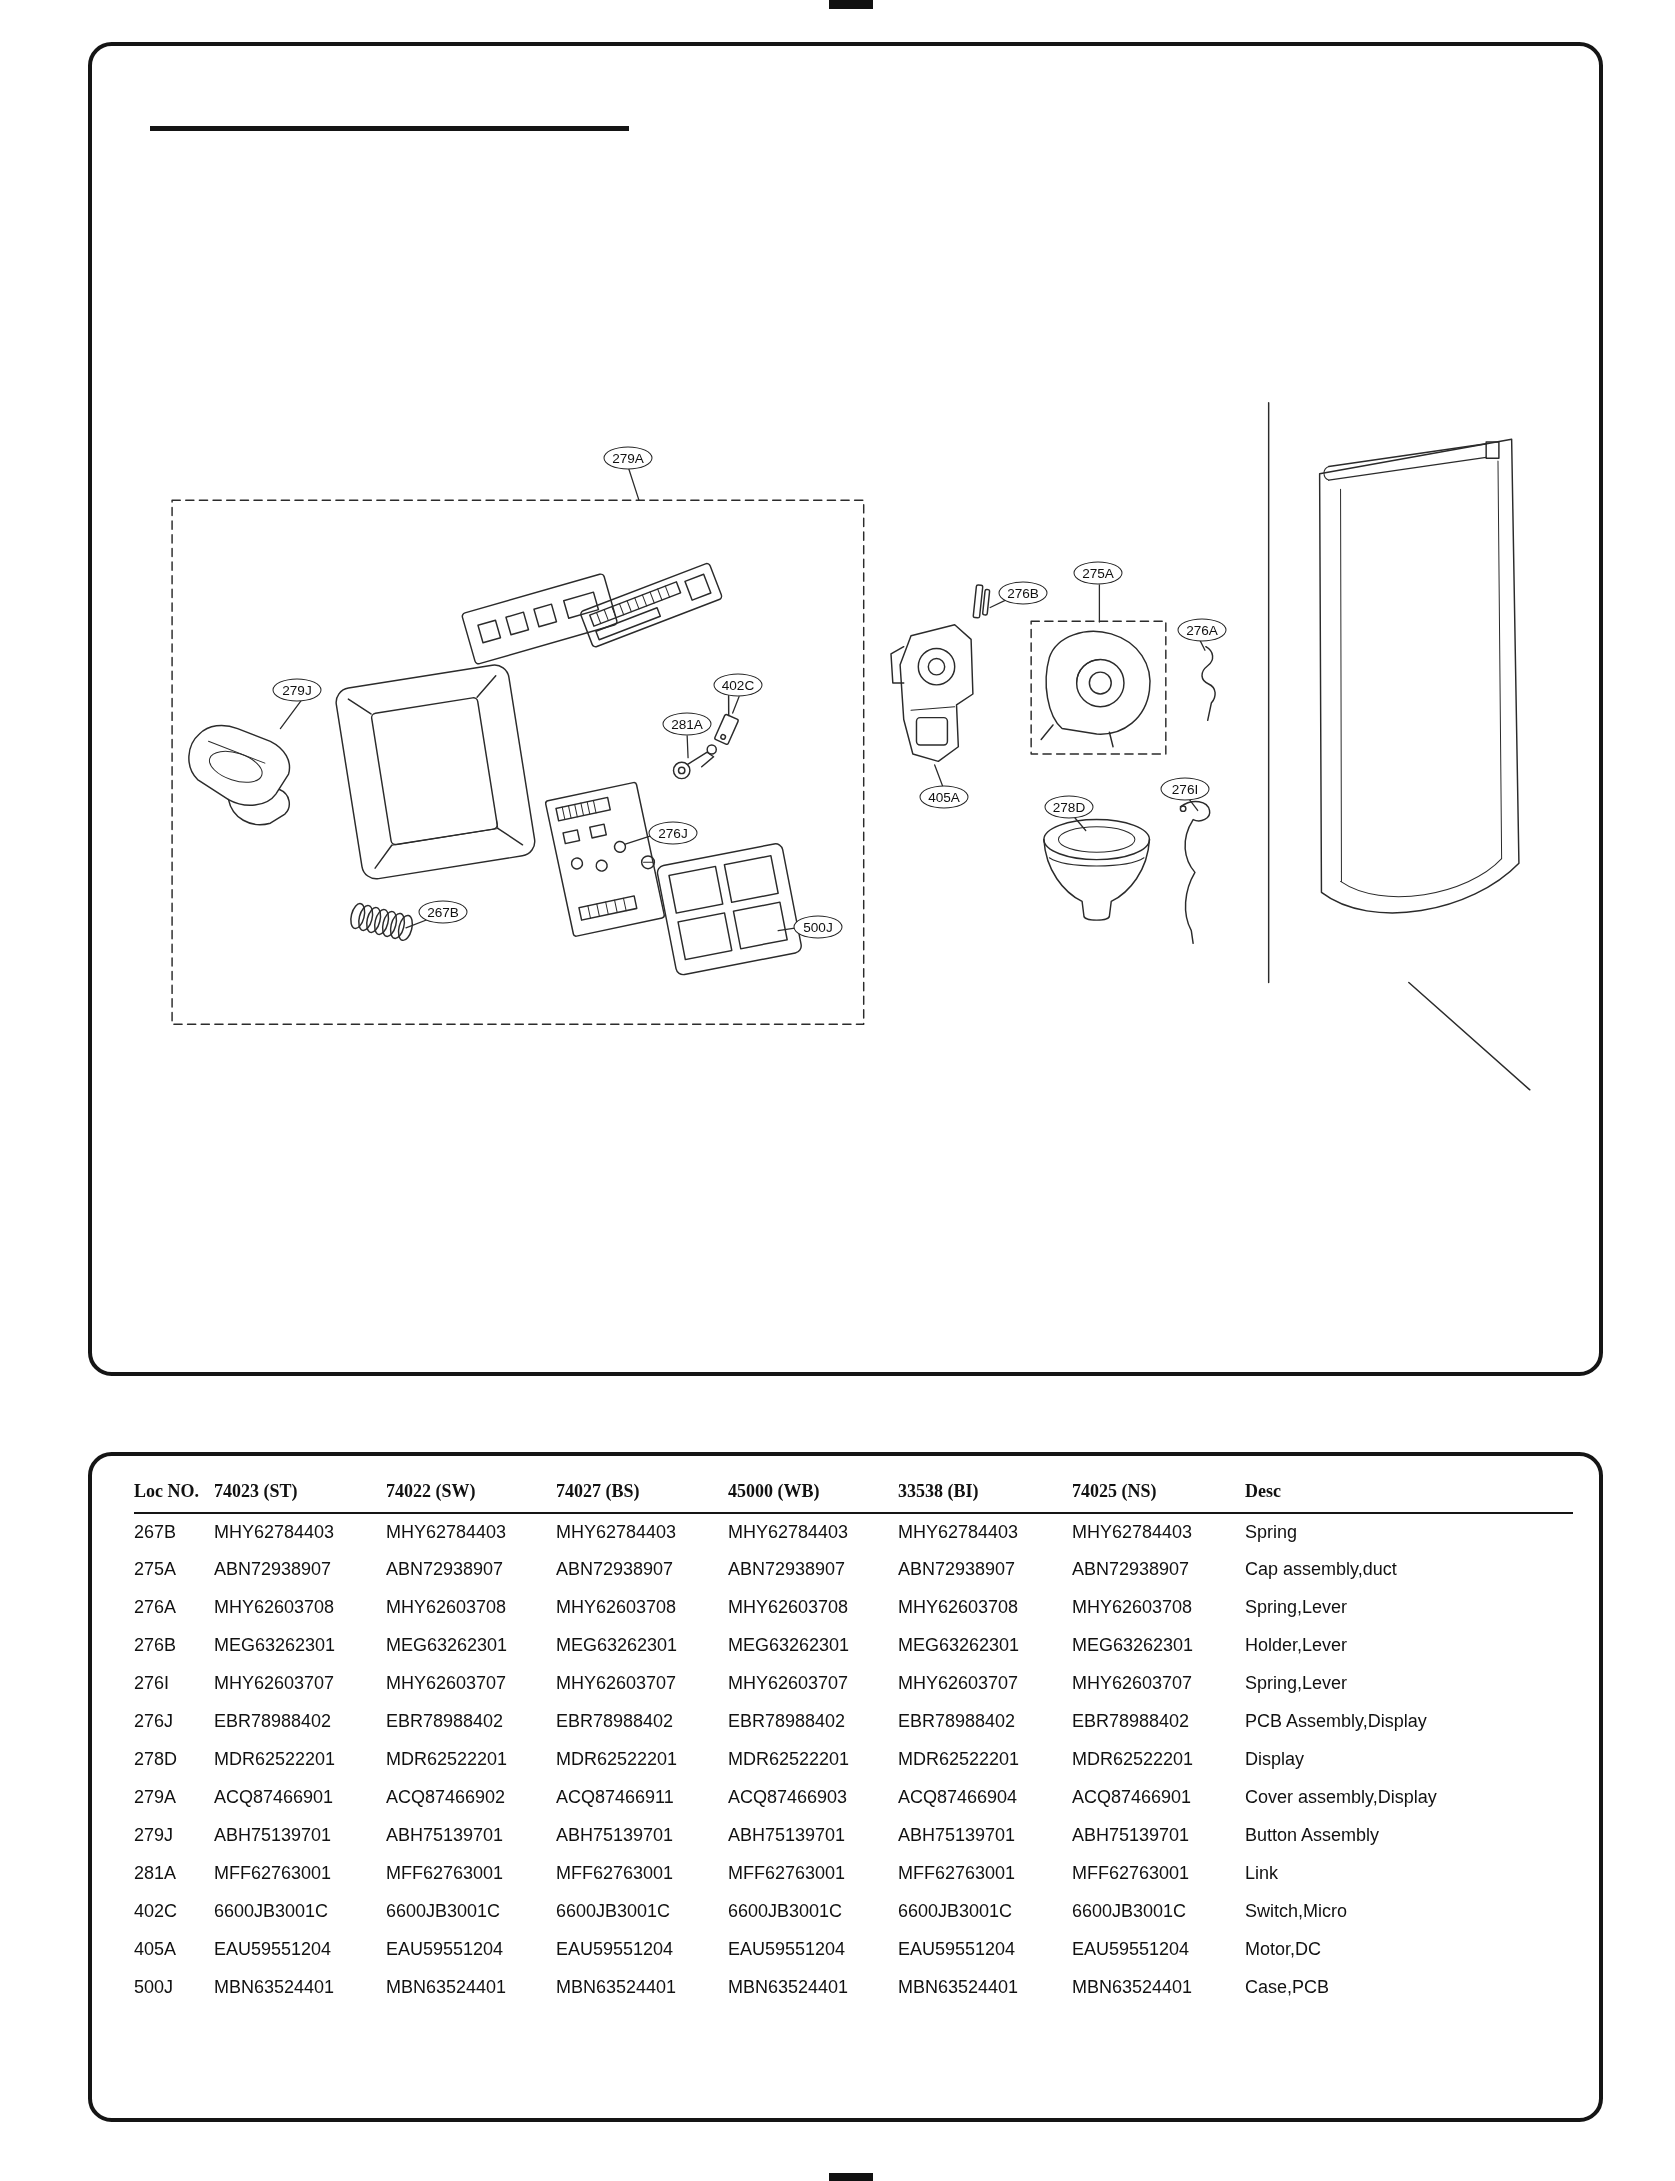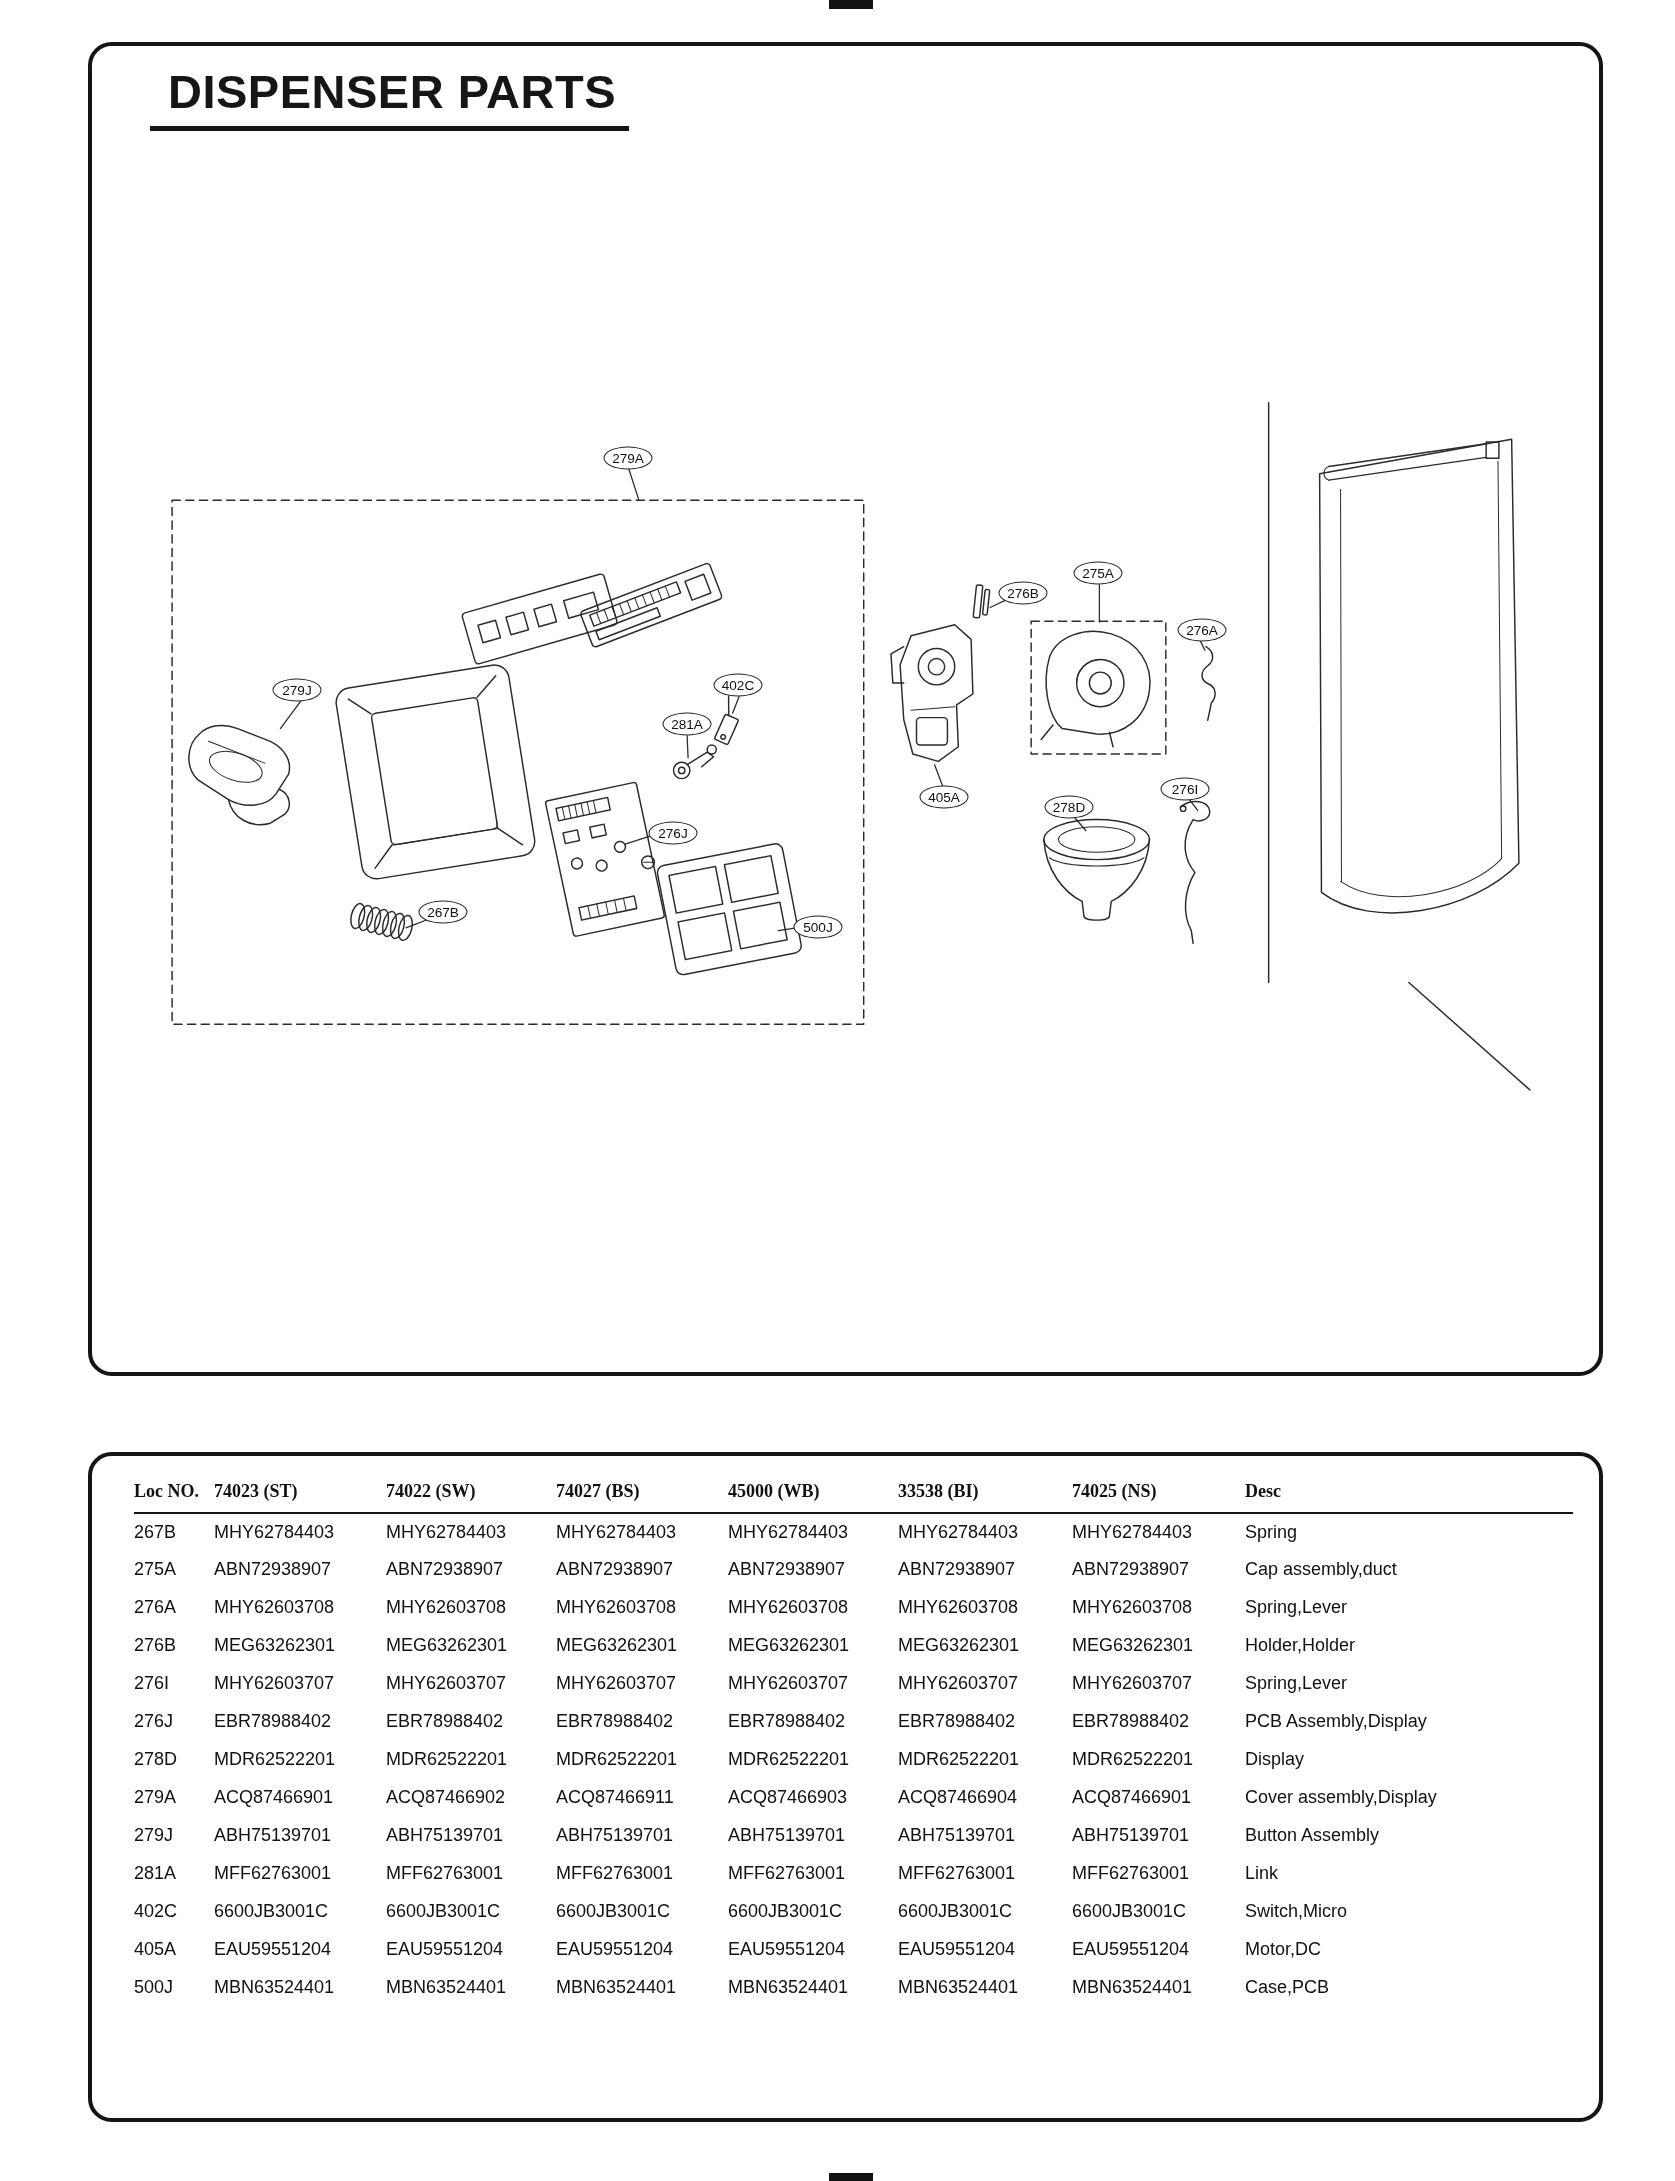--- a/index.html
+++ b/index.html
@@ -35,21 +35,20 @@
   thead th { font-weight:bold; height:42px; border-bottom:2.3px solid #151515; font-size:18px;font-family:Liberation Serif, serif; }
 </style>
 </head>
 <body>
 
 <div class="page">
 
   <div class="reg-mark top"></div>
 
   <section class="panel diagram-panel">
-    <h1 class="title">DISPENSER PARTS</h1>
     <div class="title-underline"></div>
 
     <svg class="diagram-svg" viewBox="0 0 1656 1457" aria-hidden="true">
 
       <rect class="dash" x="88" y="499" width="760" height="576"></rect>
 
       <g class="leader">
         <line x1="590" y1="465" x2="601" y2="499"></line>
         <line x1="1008" y1="607" x2="987" y2="617"></line>
         <line x1="1107" y1="592" x2="1107" y2="633"></line>
@@ -287,21 +286,21 @@
             <td>Spring,Lever</td>
           </tr>
           <tr>
             <td>276B</td>
             <td>MEG63262301</td>
             <td>MEG63262301</td>
             <td>MEG63262301</td>
             <td>MEG63262301</td>
             <td>MEG63262301</td>
             <td>MEG63262301</td>
-            <td>Holder,Holder</td>
+            <td>Holder,Lever</td>
           </tr>
           <tr>
             <td>276I</td>
             <td>MHY62603707</td>
             <td>MHY62603707</td>
             <td>MHY62603707</td>
             <td>MHY62603707</td>
             <td>MHY62603707</td>
             <td>MHY62603707</td>
             <td>Spring,Lever</td>

